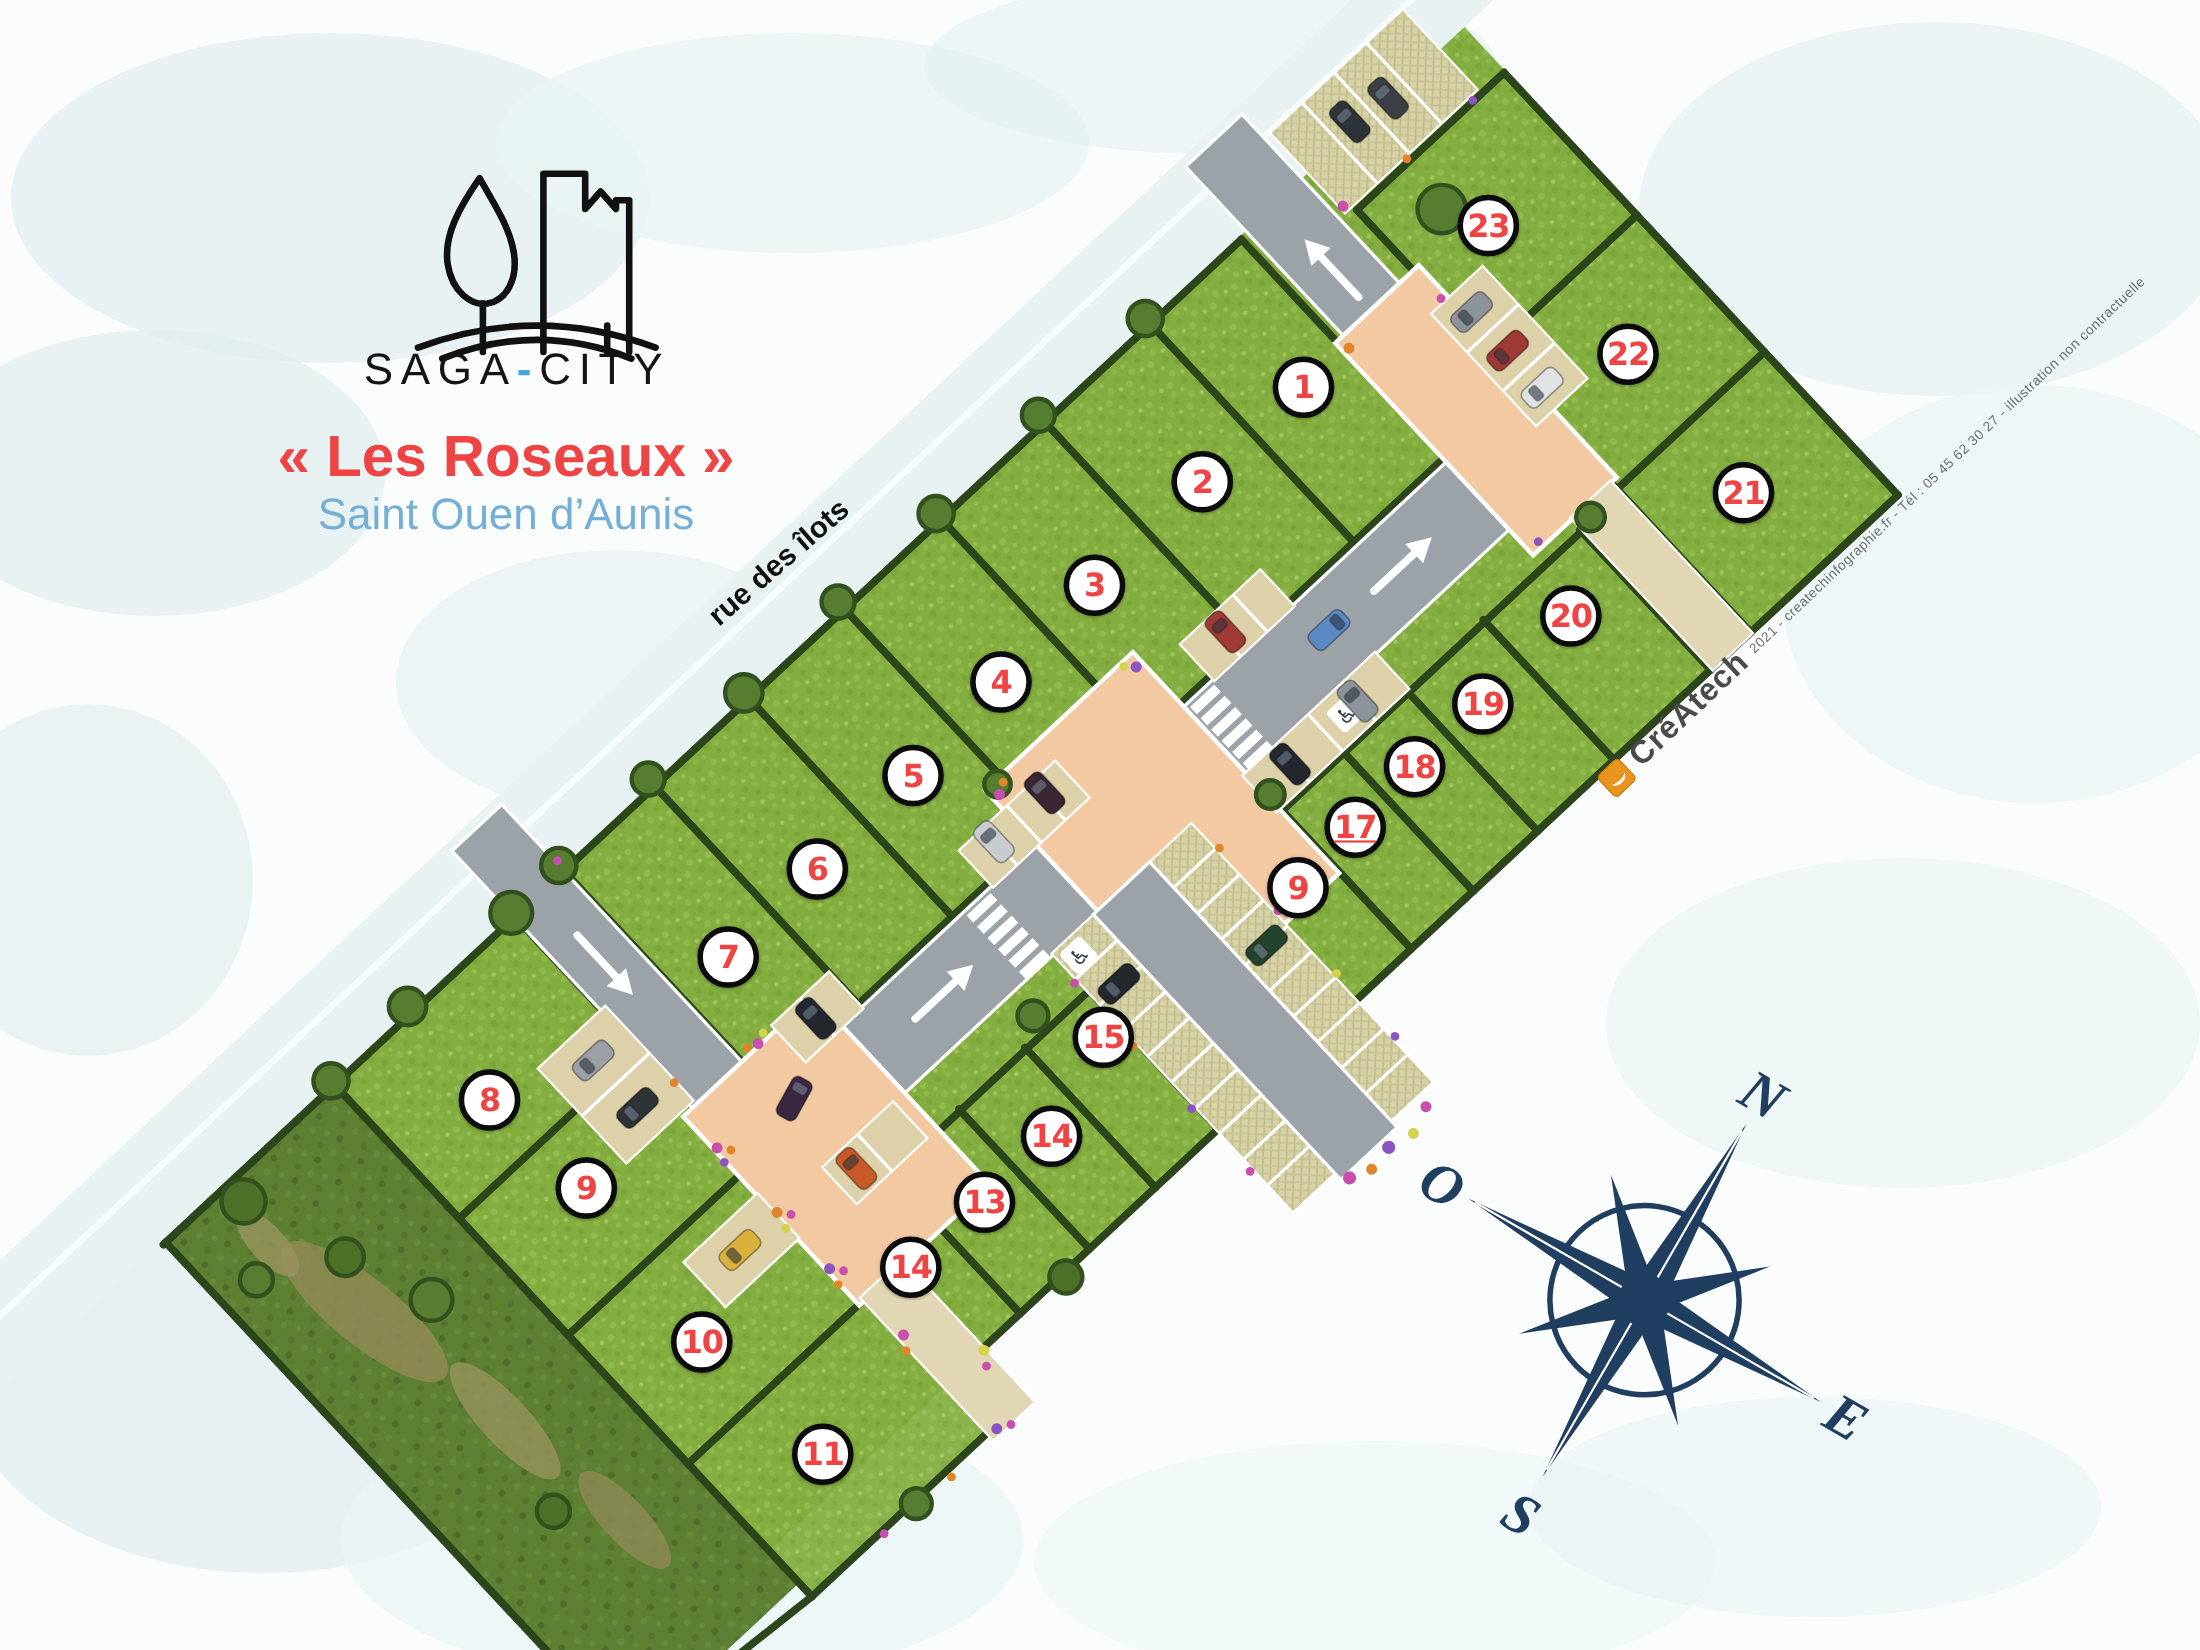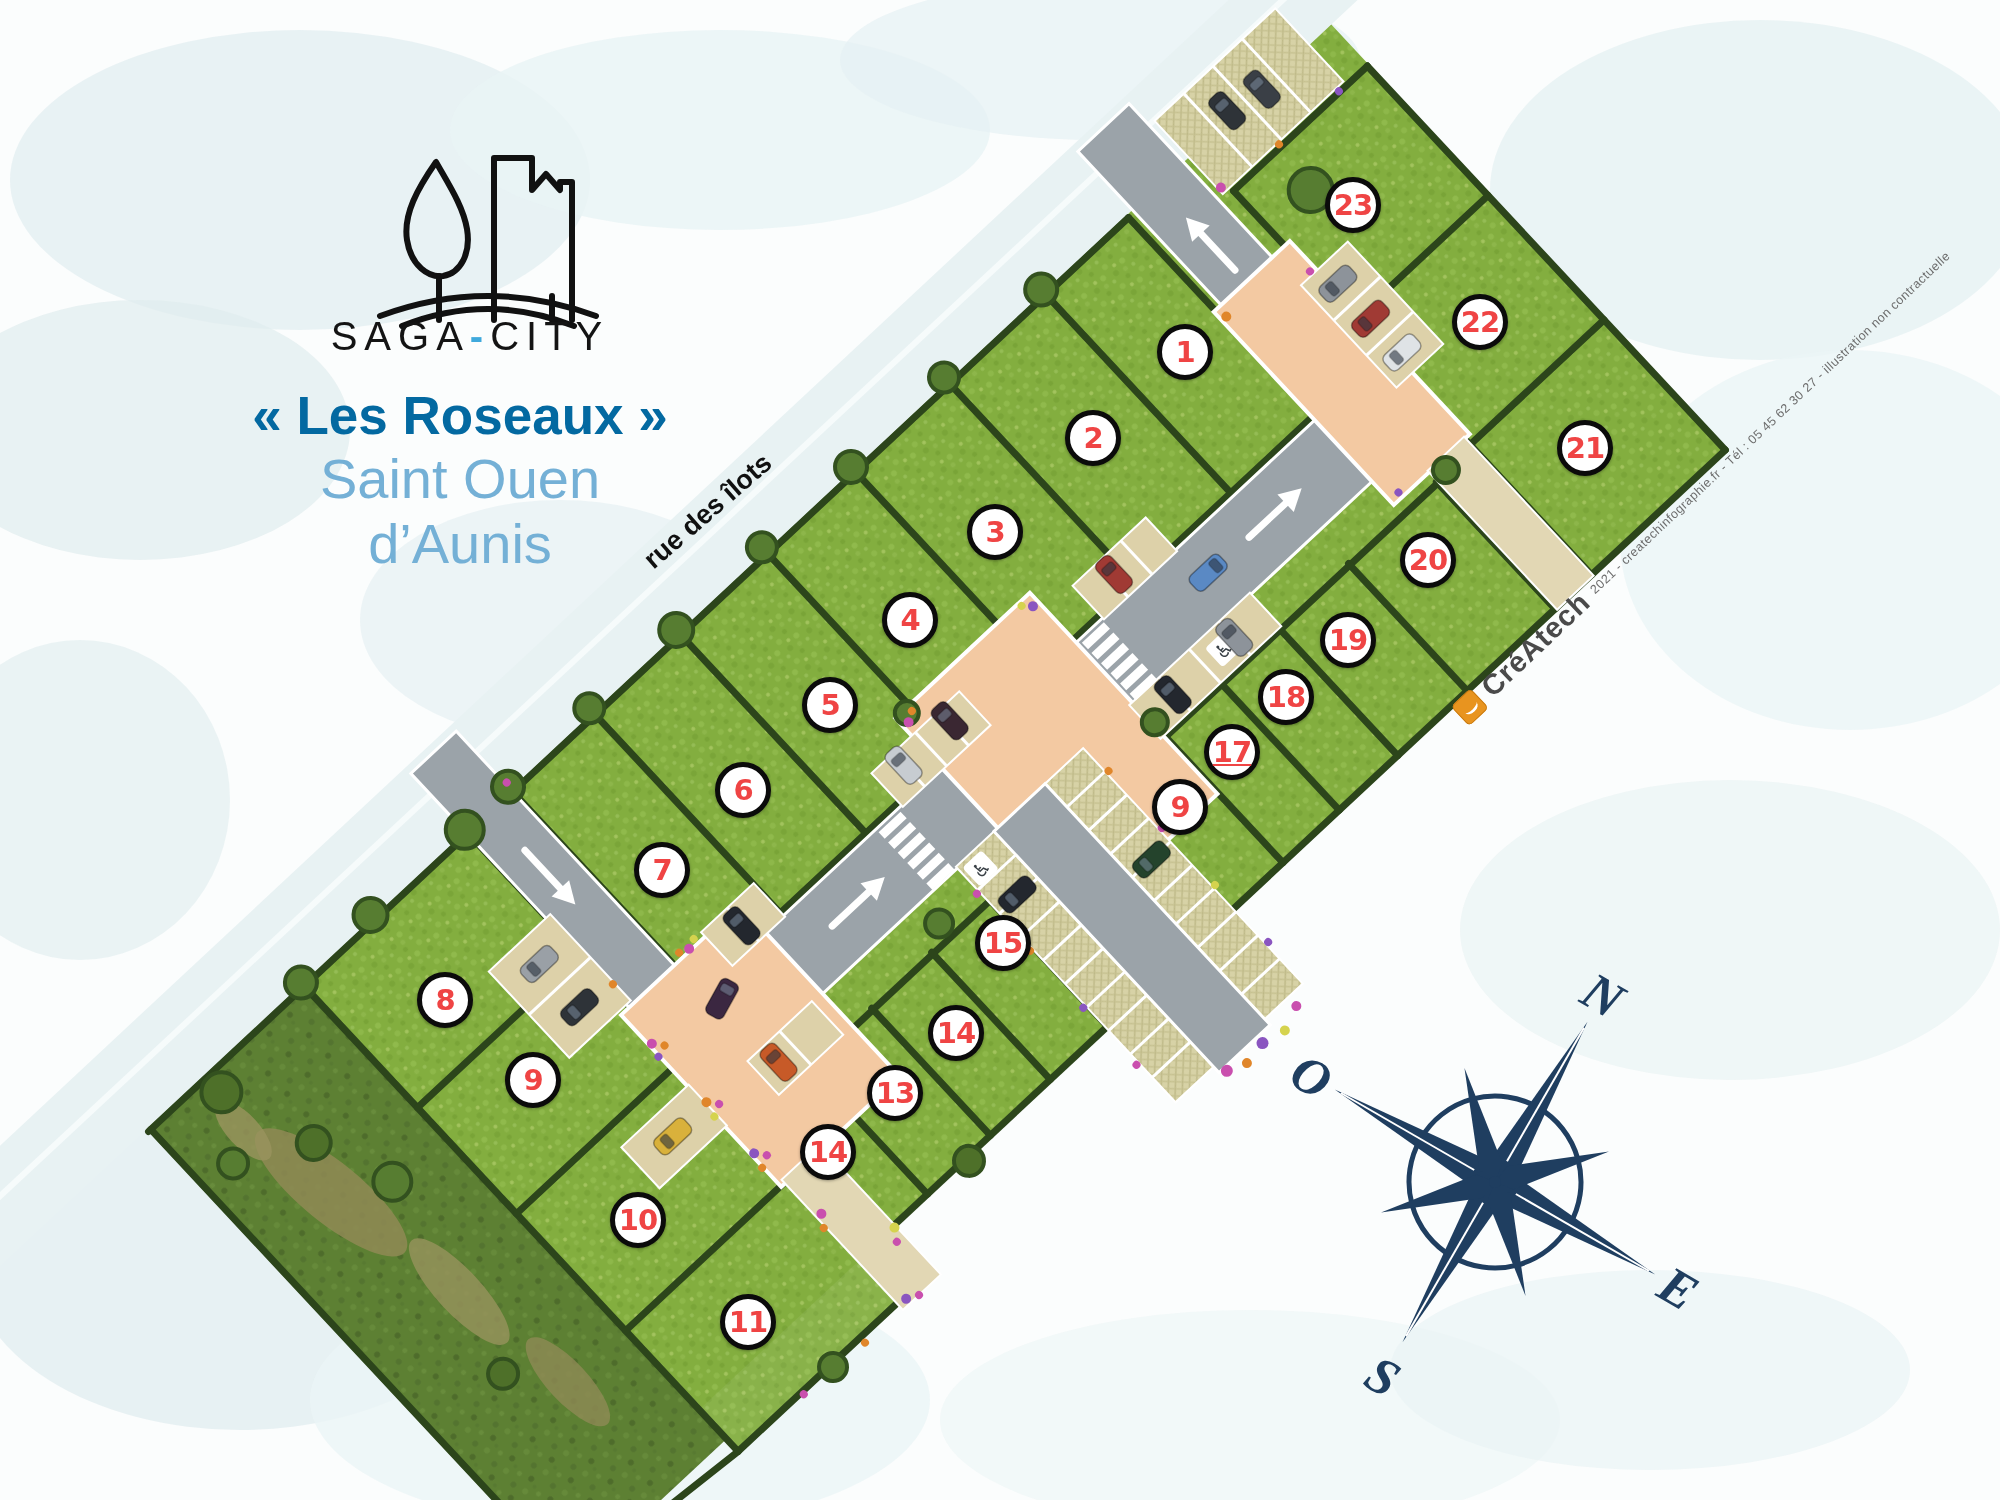--- a/index.html
+++ b/index.html
@@ -7,23 +7,23 @@
          background:#fbfdfd;font-family:"Liberation Sans",sans-serif;}
   #plan-svg{position:absolute;left:0;top:0;}
   .overlay{position:absolute;z-index:5;}
   
   #logo-art{left:372px;top:128px;width:232px;height:212px;}
   #logo-text{left:320px;top:314px;width:300px;text-align:center;
              font-size:40px;letter-spacing:7px;color:#141414;font-weight:500;}
   #logo-text .hyph{color:#3fa9dc;font-weight:bold;}
   
   #title{left:225px;top:385px;width:470px;text-align:center;
-         font-size:53px;font-weight:bold;color:#0369a1;}
+         font-size:53px;font-weight:bold;color:#ef4444;}
   #subtitle{left:225px;top:446px;width:470px;text-align:center;
-            font-size:56px;color:#74b0d6;}
+            font-size:40px;color:#74b0d6;}
   
   #street-label{left:648px;top:548px;transform:rotate(-41deg);transform-origin:0 50%;
                 font-size:27px;font-weight:600;color:#101010;white-space:nowrap;}
   
   #credits{left:1460px;top:700px;transform:rotate(-43.5deg);transform-origin:0 50%;
            display:flex;align-items:center;gap:9px;white-space:nowrap;}
   #credits .credit-logo{width:27px;height:27px;background:#e8941f;border-radius:5px;
            display:flex;align-items:center;justify-content:center;box-shadow:0 0 0 1px #c77a12 inset;}
   #credits .credit-logo .wave{width:16px;height:9px;border-bottom:3px solid #fff;border-radius:50%;}
   #credits .studio{font-size:29px;font-weight:bold;color:#4a4a4a;letter-spacing:1px;}

